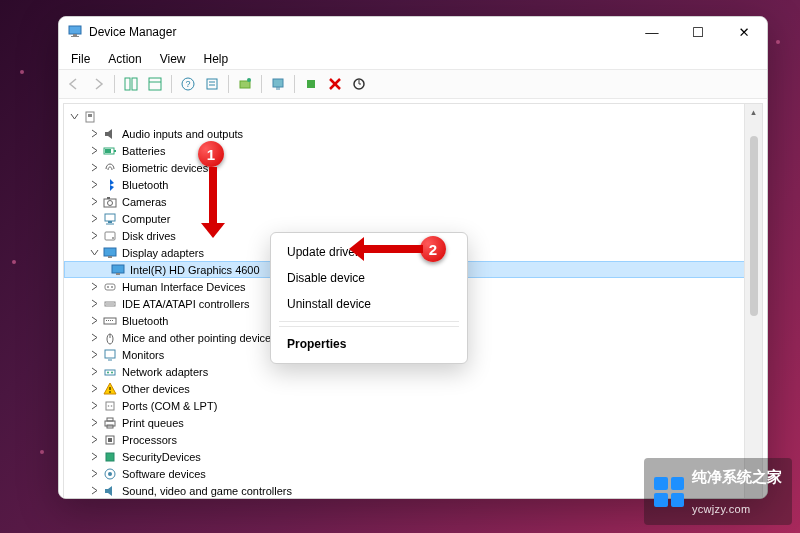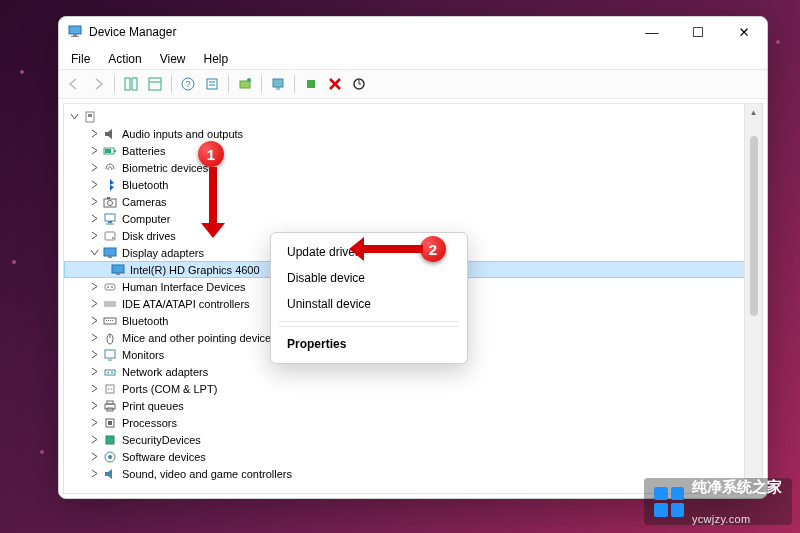--- a/index.html
+++ b/index.html
@@ -161,21 +161,21 @@
   }
   .watermark {
     position: absolute;
     right: 8px;
     bottom: 8px;
     display: flex;
     align-items: center;
     gap: 8px;
     background: rgba(20,20,20,.35);
     border-radius: 4px;
-    padding: 0 10px;
+    padding: 10px 10px;
     color: #fff;
   }
   .watermark .brand-icon {
     width: 30px; height: 30px; display: grid; grid-template-columns: 1fr 1fr; grid-template-rows: 1fr 1fr; gap: 3px;
   }
   .watermark .brand-icon span { background: #1e90ff; border-radius: 2px; }
   .watermark .brand-text { font-size: 15px; font-weight: 600; }
   .watermark .brand-url { font-size: 11px; opacity: .85; letter-spacing: .3px; margin-top: 16px; }
 </style>
 </head>
@@ -512,20 +512,35 @@
     <span class="label">Network adapters</span>
   </div>
         <div class="tree-row cat">
     <span class="chev">
             <svg width="9" height="9" viewBox="0 0 9 9">
               <path d="M2 1 L7 4.5 L2 8" fill="none" stroke="#555"></path>
             </svg>
           </span>
     <span class="dev-icon">
             <svg width="14" height="14" viewBox="0 0 14 14">
+              <path d="M7 1l6 11H1z" fill="#fc0" stroke="#c80"></path>
+              <line x1="7" y1="5" x2="7" y2="8" stroke="#000"></line>
+              <circle cx="7" cy="10" r="0.8" fill="#000"></circle>
+            </svg>
+          </span>
+    <span class="label">Other devices</span>
+  </div>
+        <div class="tree-row cat">
+    <span class="chev">
+            <svg width="9" height="9" viewBox="0 0 9 9">
+              <path d="M2 1 L7 4.5 L2 8" fill="none" stroke="#555"></path>
+            </svg>
+          </span>
+    <span class="dev-icon">
+            <svg width="14" height="14" viewBox="0 0 14 14">
               <rect x="3" y="3" width="8" height="8" fill="none" stroke="#888"></rect>
               <circle cx="5.5" cy="7" r="0.8" fill="#888"></circle>
               <circle cx="8.5" cy="7" r="0.8" fill="#888"></circle>
             </svg>
           </span>
     <span class="label">Ports (COM &amp; LPT)</span>
   </div>
         <div class="tree-row cat">
     <span class="chev">
             <svg width="9" height="9" viewBox="0 0 9 9">

